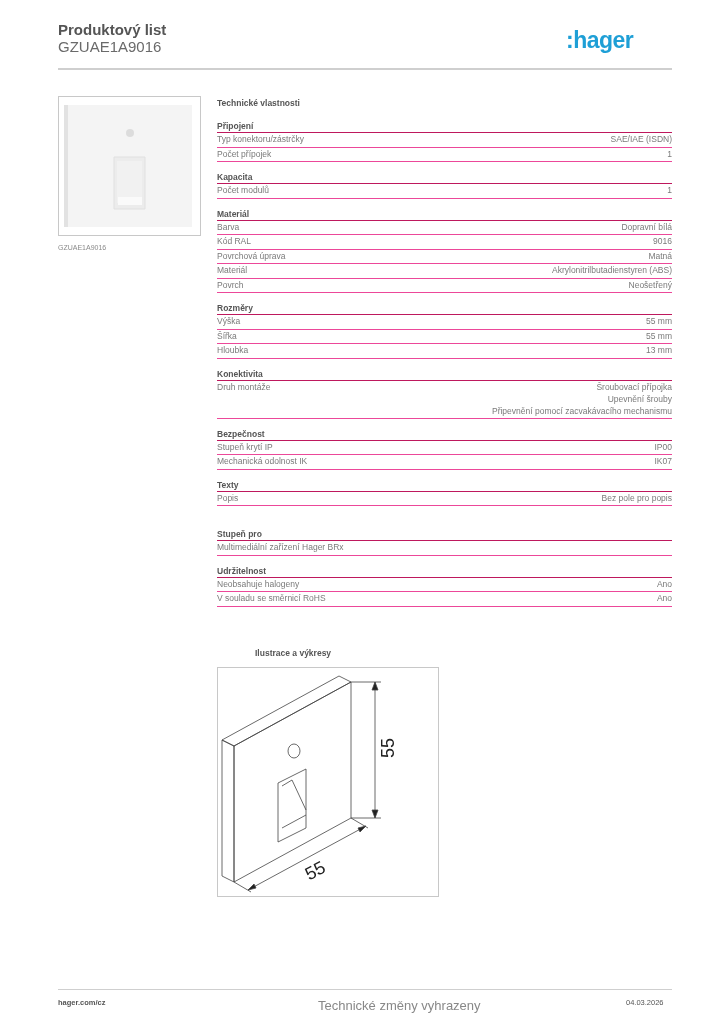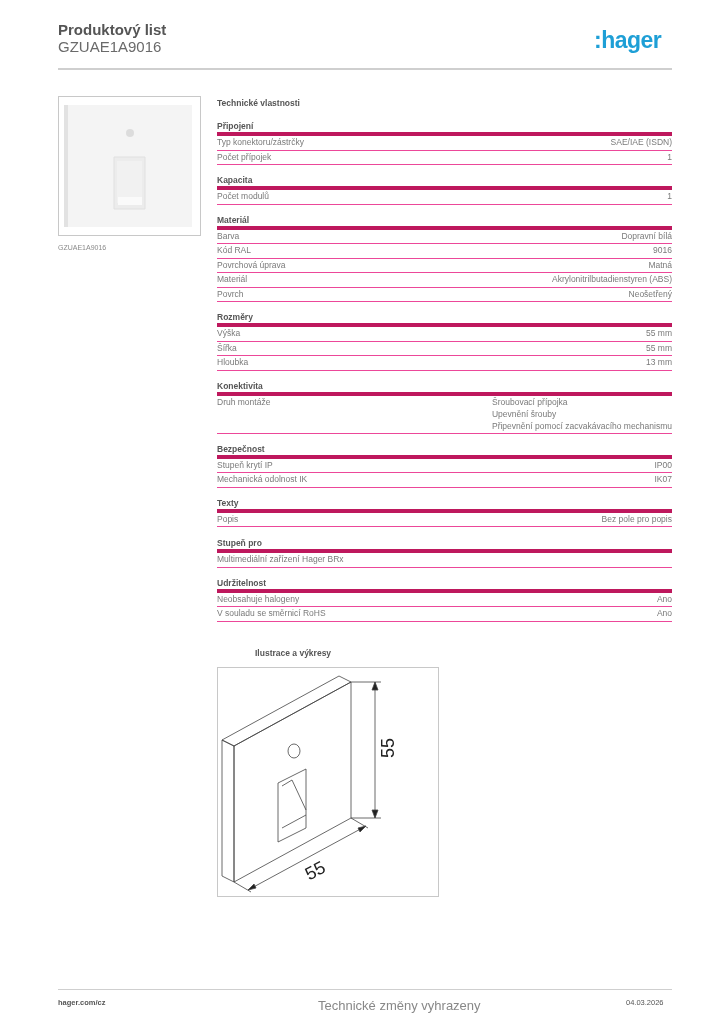--- a/index.html
+++ b/index.html
@@ -1,32 +1,32 @@
 <!DOCTYPE html>
 <html><head>
 <meta charset="utf-8">
 <style>
   html, body { margin: 0; padding: 0; background: #ffffff; }
   body { width: 724px; height: 1024px; position: relative; overflow: hidden;
          font-family: "Liberation Sans", sans-serif; color: #6f6f6f; }
   .header-title { position: absolute; left: 58px; top: 21px; font-size: 15px; font-weight: bold; color: #555; }
   .header-code { position: absolute; left: 58px; top: 38px; font-size: 15px; color: #6a6a6a; }
-  .logo { position: absolute; left: 594px; top: 27px; font-size: 23px; font-weight: bold; color: #1e9fd6; letter-spacing: -0.5px; }
+  .logo { position: absolute; left: 566px; top: 27px; font-size: 23px; font-weight: bold; color: #1e9fd6; letter-spacing: -0.5px; }
   .logo .colon { color: #1e9fd6; }
   .header-rule { position: absolute; left: 58px; top: 68px; width: 614px; height: 2px; background: #cfcfcf; }
 
   .thumb { position: absolute; left: 58px; top: 96px; width: 143px; height: 140px; border: 1px solid #c8c8c8; box-sizing: border-box; background: #fff; }
   .thumb-caption { position: absolute; left: 58px; top: 244px; font-size: 7px; color: #8a8a8a; }
 
   .specs { position: absolute; left: 217px; top: 96px; width: 455px; font-size: 8.5px; }
   .specs-title { font-weight: bold; color: #555; height: 14px; line-height: 14px; margin-bottom: 10px; }
   .section { margin-bottom: 9px; }
-  .section-title { font-weight: bold; color: #555; height: 12px; line-height: 12px; border-bottom: 4px solid #be185d; }
+  .section-title { font-weight: bold; color: #555; height: 12px; line-height: 12px; border-bottom: 1px solid #be185d; }
   .row { display: flex; justify-content: space-between; border-bottom: 1px solid #ec4899; line-height: 13.5px; color: #7a7a7a; }
-  .row .val { text-align: left; }
+  .row .val { text-align: right; }
   .row .val div { line-height: 12px; }
 
   .ill-title { position: absolute; left: 217px; top: 648px; font-size: 8.5px; font-weight: bold; color: #555; margin-left: 38px; }
   .drawing { position: absolute; left: 217px; top: 667px; width: 222px; height: 230px; border: 1px solid #c8c8c8; box-sizing: border-box; background: #fff; }
 
   .footer-rule { position: absolute; left: 58px; top: 989px; width: 614px; height: 1px; background: #cfcfcf; }
   .footer-left { position: absolute; left: 58px; top: 998px; font-size: 7.5px; font-weight: bold; color: #555; }
   .footer-center { position: absolute; left: 318px; top: 998px; font-size: 13px; color: #888; }
   .footer-right { position: absolute; left: 626px; top: 998px; font-size: 7.5px; font-weight: normal; color: #555; }
 </style>
@@ -130,21 +130,21 @@
     <div class="row">
         <span>Stupeň krytí IP</span>
         <span class="val">IP00</span>
       </div>
     <div class="row">
         <span>Mechanická odolnost IK</span>
         <span class="val">IK07</span>
       </div>
   </div>
 
-  <div class="section" style="margin-bottom:10px;">
+  <div class="section" style="margin-bottom:22px;">
     <div class="section-title">Texty</div>
     <div class="row">
         <span>Popis</span>
         <span class="val">Bez pole pro popis</span>
       </div>
   </div>
 
   <div class="section">
     <div class="section-title">Stupeň pro</div>
     <div class="row">

